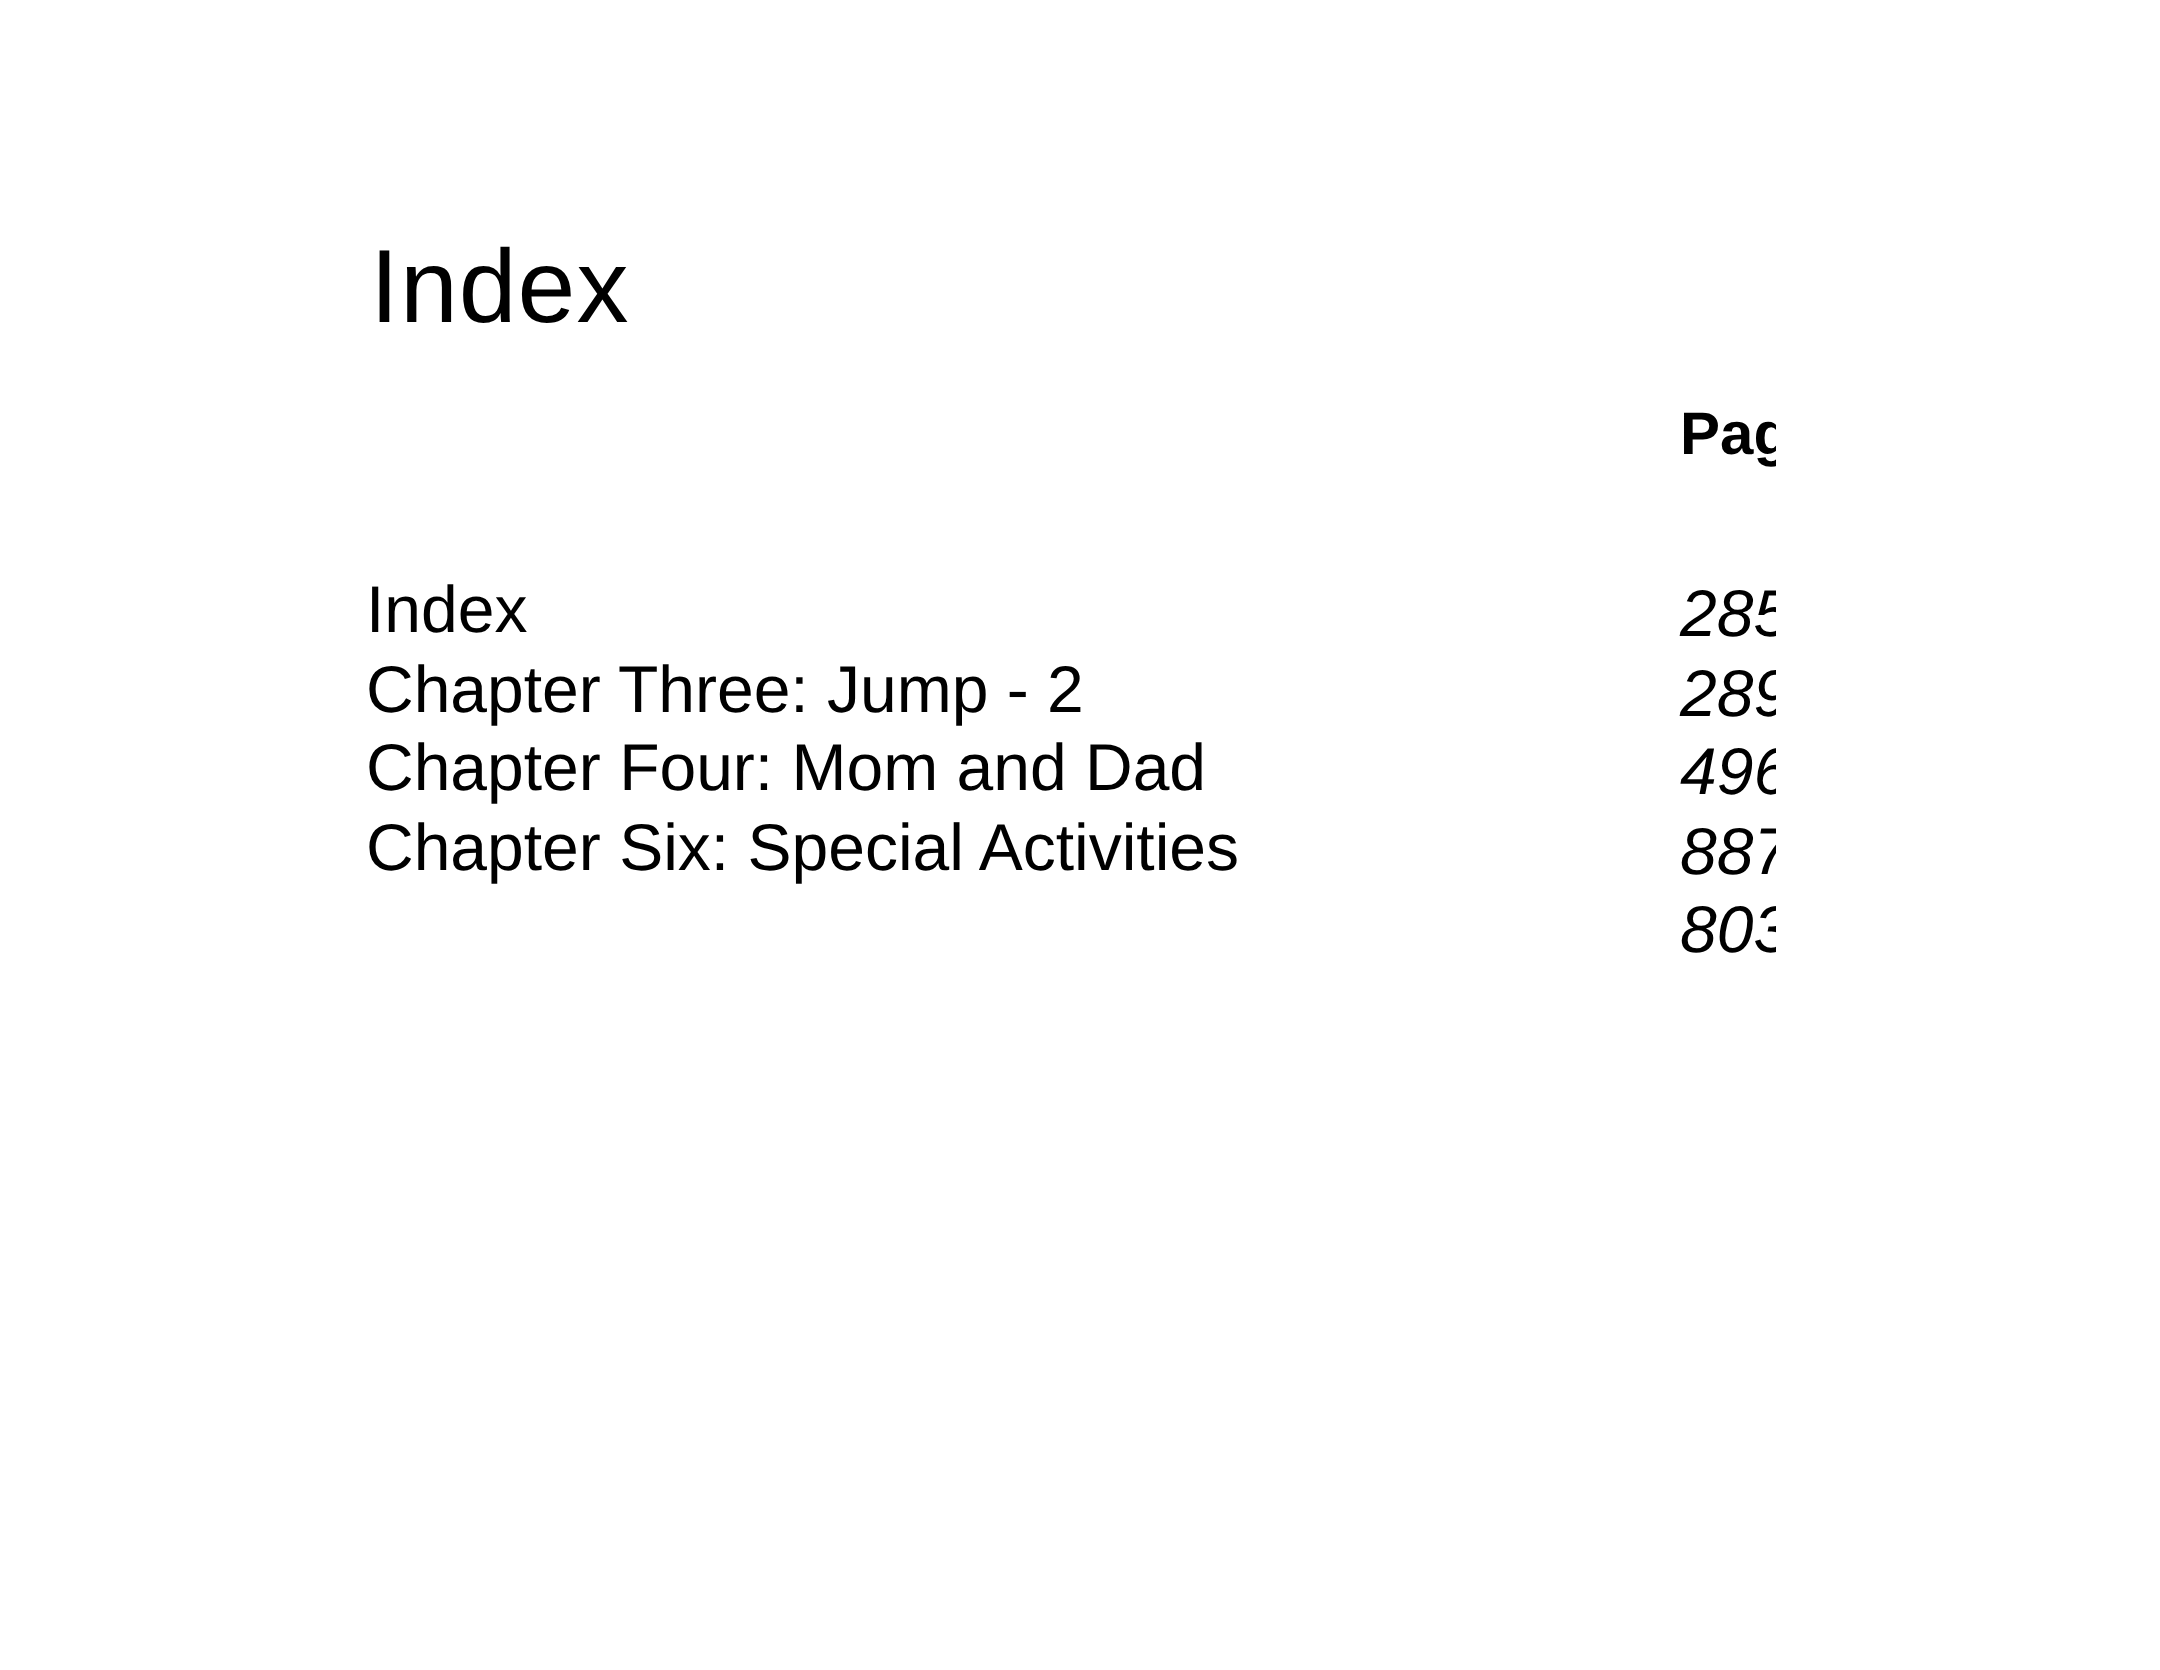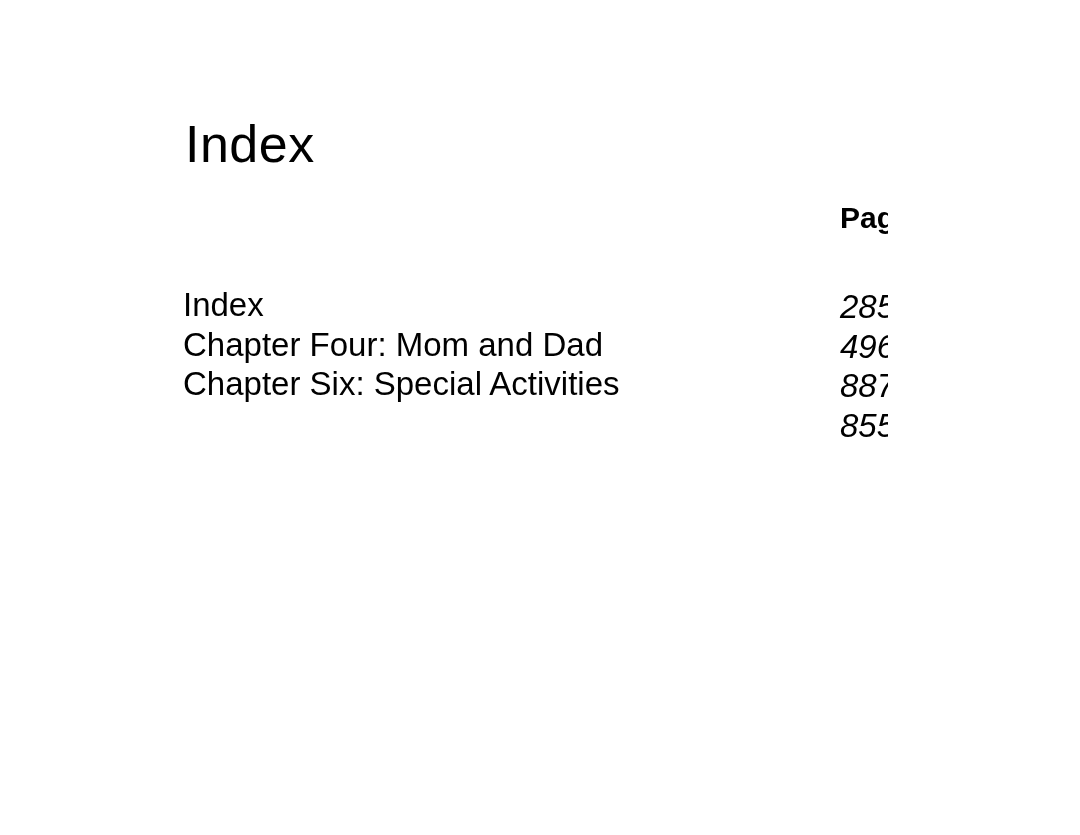--- a/index.html
+++ b/index.html
@@ -74,32 +74,36 @@
 
   <div class="col-header">Page</div>
 
   <div class="entries">
 
     <div class="entry-row">
       <span class="entry-label">Index</span>
       <span class="entry-page">285</span>
     </div>
 
+    <div class="entry-row">
+      <span class="entry-label">Chapter Three: Jump - 2</span>
+      <span class="entry-page">289</span>
+    </div>
 
     <div class="entry-row">
       <span class="entry-label">Chapter Four: Mom and Dad</span>
       <span class="entry-page">496</span>
     </div>
 
 
     <div class="entry-row">
       <span class="entry-label">Chapter Six: Special Activities</span>
       <span class="entry-page">887</span>
     </div>
 
     <div class="entry-row">
-      <span class="entry-page">855</span>
+      <span class="entry-page">803</span>
     </div>
 
   </div>
 
 
 </div>
 
 </body></html>

